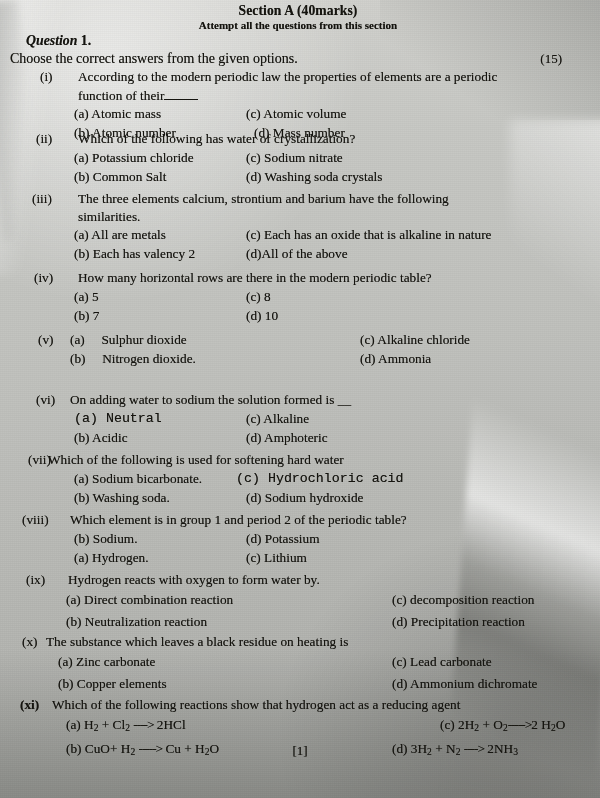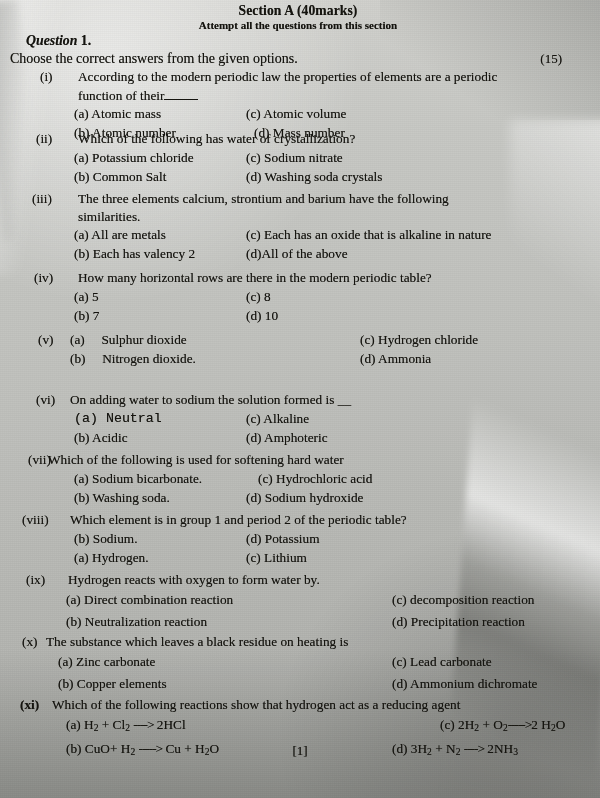--- a/index.html
+++ b/index.html
@@ -171,21 +171,21 @@
         <span class="oc" style="left:238px;">(d) 10</span>
       </div>
     </div>
   </div>
 
   <div class="q" style="height:57px;">
     <span class="lbl" style="left:30px;top:0;">(v)</span>
     <div class="opts" style="margin-top:5px;">
       <div class="row">
         <span class="oa" style="left:62px;white-space:pre;">(a)     Sulphur dioxide</span>
-        <span class="oc" style="left:352px;">(c) Hydrogen chloride</span>
+        <span class="oc" style="left:352px;">(c) Alkaline chloride</span>
       </div>
       <div class="row">
         <span class="oa" style="left:62px;white-space:pre;">(b)     Nitrogen dioxide.</span>
         <span class="oc" style="left:352px;">(d) Ammonia</span>
       </div>
     </div>
   </div>
 
   <div class="q" style="height:57px;">
     <span class="lbl" style="left:28px;top:0;">(vi)</span>
@@ -201,21 +201,21 @@
       </div>
     </div>
   </div>
 
   <div class="q" style="height:57px;">
     <span class="lbl" style="left:20px;top:0;">(vii)</span>
     <span class="stem" style="margin-left:40px;">Which of the following is used for softening hard water</span>
     <div class="opts" style="margin-top:5px;">
       <div class="row">
         <span class="oa" style="left:66px;">(a) Sodium bicarbonate.</span>
-        <span class="oc" style="left:250px;">(c) Hydrochloric acid</span>
+        <span class="oc" style="left:228px;font-family:Liberation Mono, monospace;">(c) Hydrochloric acid</span>
       </div>
       <div class="row">
         <span class="oa" style="left:66px;">(b) Washing soda.</span>
         <span class="oc" style="left:238px;">(d) Sodium hydroxide</span>
       </div>
     </div>
   </div>
 
   <div class="q" style="height:57px;">
     <span class="lbl" style="left:14px;top:0;">(viii)</span>

